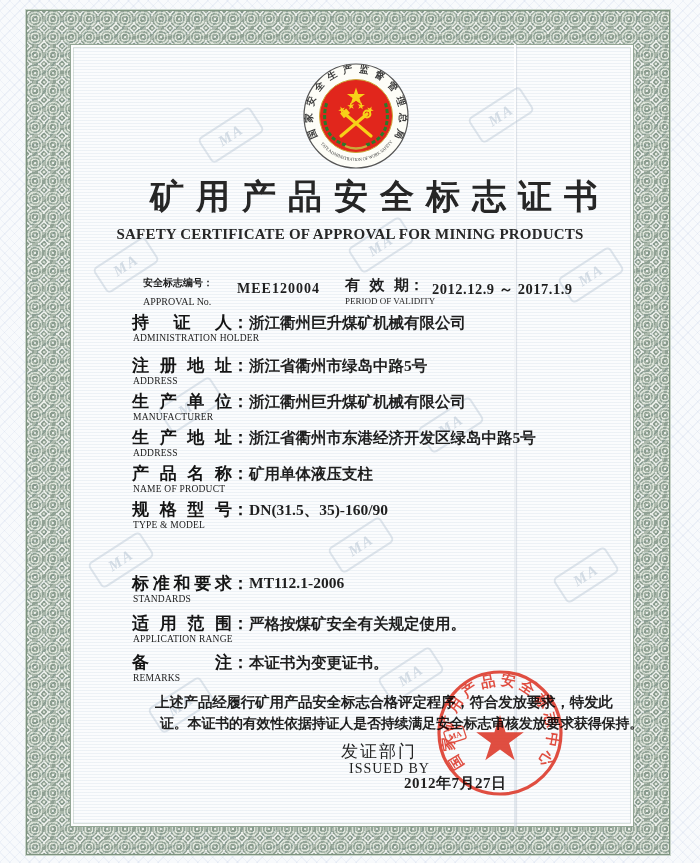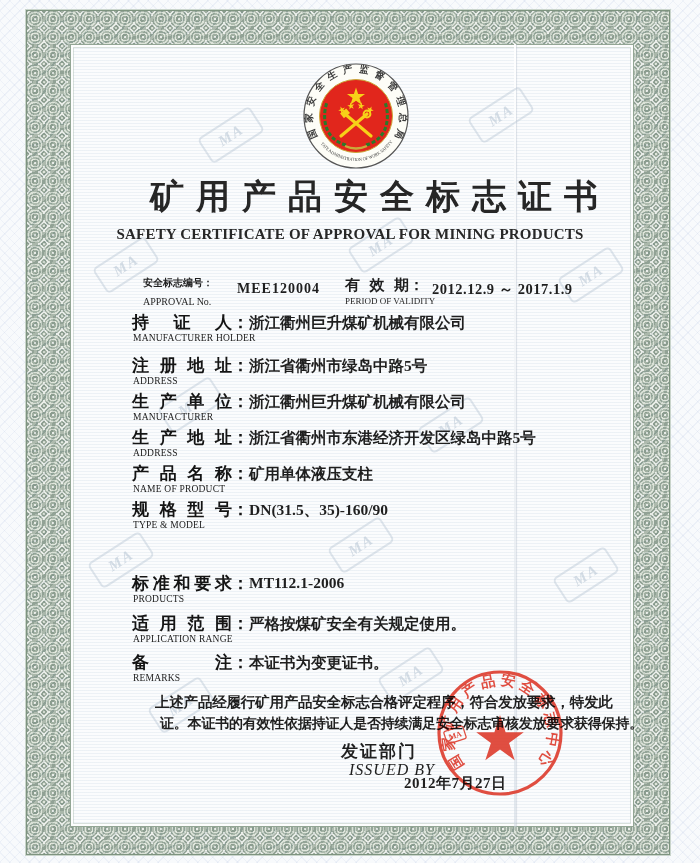--- a/index.html
+++ b/index.html
@@ -55,22 +55,22 @@
   .r6{top:572px}.r7{top:612px}.r8{top:651px}
   .row .lbl{position:absolute;left:0;top:0;font-size:17px;font-weight:bold;color:#141414;white-space:nowrap;}
   .jt{display:inline-block;text-align:justify;text-align-last:justify;-moz-text-align-last:justify;}
   .row .jt{width:100px;}
   .row .val{position:absolute;left:117px;top:2px;font-size:15.5px;font-weight:600;white-space:nowrap;}
   .row .len{position:absolute;left:1px;top:22px;font-size:9.5px;letter-spacing:.2px;color:#202020;white-space:nowrap;}
   
   .st1{left:155px;top:693px;font-size:14.5px;font-weight:600;letter-spacing:-.2px;}
   .st2{left:116px;top:715px;font-size:14px;font-weight:600;letter-spacing:-.2px;margin-left:44px;}
   
-  .iss-cn{left:341px;top:740px;font-size:17px;letter-spacing:2px;font-weight:700;text-align:right;}
-  .iss-en{left:349px;top:761px;font-size:16px;letter-spacing:1px;font-style:italic;}
+  .iss-cn{left:341px;top:740px;font-size:17px;letter-spacing:2px;font-weight:400;text-align:right;}
+  .iss-en{left:349px;top:761px;font-size:14px;letter-spacing:1px;}
   .date{left:404px;top:774px;font-size:15px;letter-spacing:.5px;font-weight:600;}
   .seal{left:430px;top:663px;z-index:5;mix-blend-mode:multiply;opacity:.9;}
 </style>
 </head>
 <body>
 
 <div class="page">
   <div class="frame"></div>
   <div class="paper"></div>
   <div class="fold"></div>
@@ -132,21 +132,21 @@
     <div class="abs ap-en">APPROVAL No.</div>
     <div class="abs ap-val">MEE120004</div>
 
     <div class="abs va-cn"><i class="jt">有效期</i><i class="co">：</i></div>
     <div class="abs va-en">PERIOD OF VALIDITY</div>
     <div class="abs va-val">2012.12.9 ～ 2017.1.9</div>
 
     <div class="row r0">
       <span class="lbl"><i class="jt">持证人</i><i class="co">：</i></span>
       <span class="val">浙江衢州巨升煤矿机械有限公司</span>
-      <span class="len">MANUFACTURER HOLDER</span>
+      <span class="len">ADMINISTRATION HOLDER</span>
     </div>
     <div class="row r1">
       <span class="lbl"><i class="jt">注册地址</i><i class="co">：</i></span>
       <span class="val">浙江省衢州市绿岛中路5号</span>
       <span class="len">ADDRESS</span>
     </div>
     <div class="row r2">
       <span class="lbl"><i class="jt">生产单位</i><i class="co">：</i></span>
       <span class="val">浙江衢州巨升煤矿机械有限公司</span>
       <span class="len">MANUFACTURER</span>
@@ -162,21 +162,21 @@
       <span class="len">NAME OF PRODUCT</span>
     </div>
     <div class="row r5">
       <span class="lbl"><i class="jt">规格型号</i><i class="co">：</i></span>
       <span class="val">DN(31.5、35)-160/90</span>
       <span class="len">TYPE &amp; MODEL</span>
     </div>
     <div class="row r6">
       <span class="lbl"><i class="jt">标准和要求</i><i class="co">：</i></span>
       <span class="val">MT112.1-2006</span>
-      <span class="len">PRODUCTS</span>
+      <span class="len">STANDARDS</span>
     </div>
     <div class="row r8">
       <span class="lbl"><i class="jt">备注</i><i class="co">：</i></span>
       <span class="val">本证书为变更证书。</span>
       <span class="len">REMARKS</span>
     </div>
     <div class="row r7">
       <span class="lbl"><i class="jt">适用范围</i><i class="co">：</i></span>
       <span class="val">严格按煤矿安全有关规定使用。</span>
       <span class="len">APPLICATION RANGE</span>

